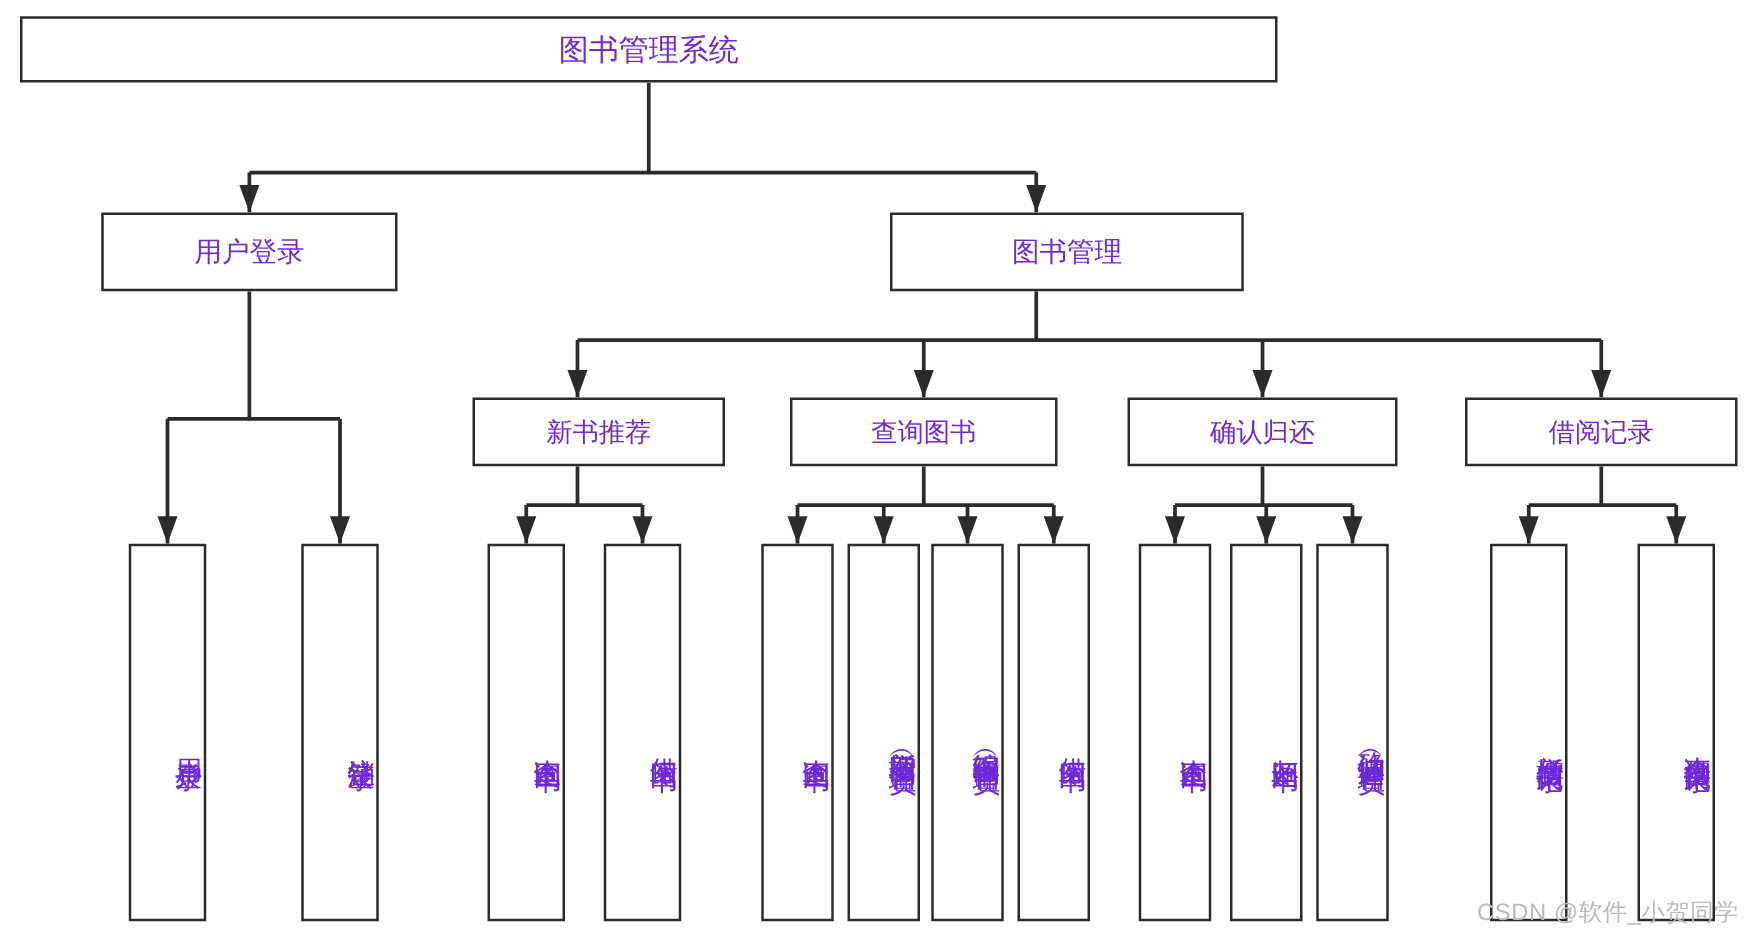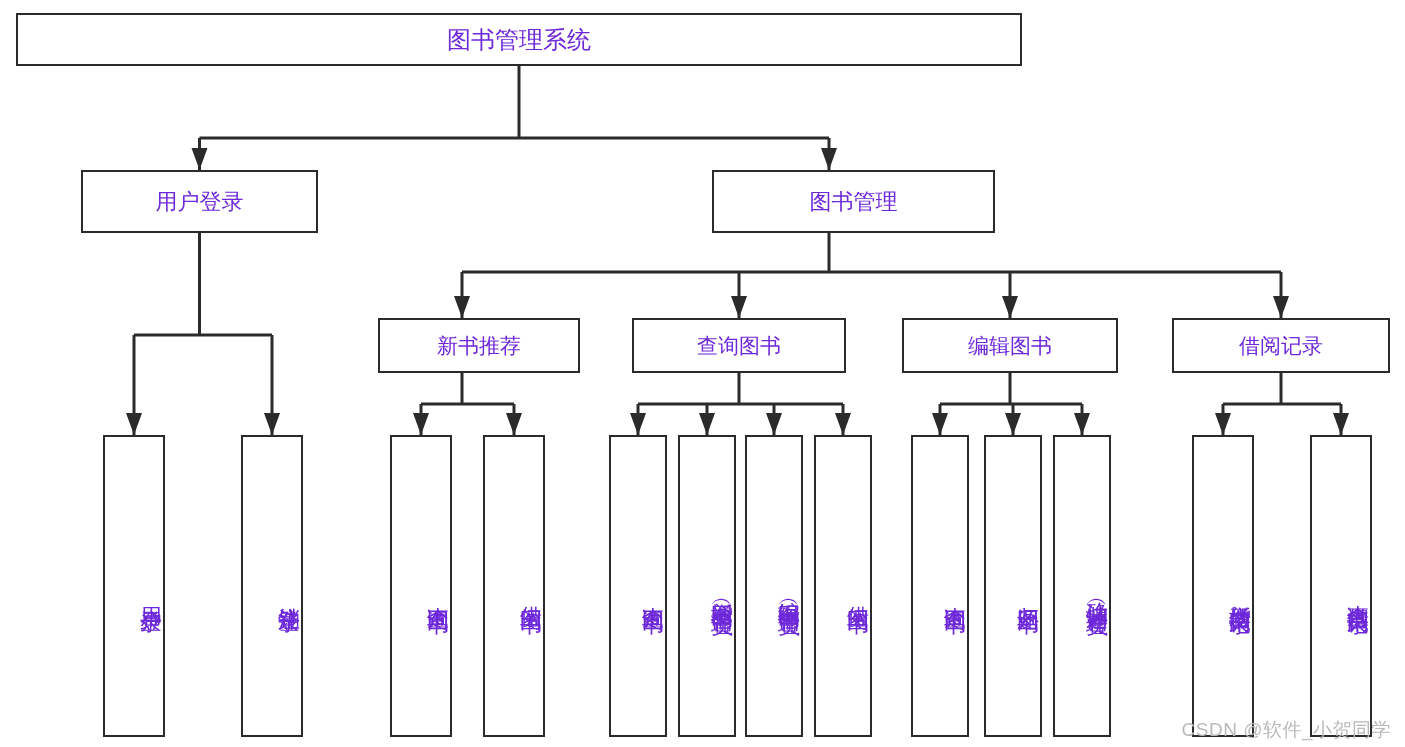--- a/index.html
+++ b/index.html
@@ -119,21 +119,21 @@
       <div class="node level-1" style="left: 712px; top: 170px; width: 283px; height: 63px; border-color: rgb(43, 43, 43); background: rgb(255, 255, 255);">
         <span class="node-label">图书管理</span>
       </div>
       <div class="node level-2" style="left: 361px; top: 318px; width: 202px; height: 55px; border-color: rgb(43, 43, 43); background: rgb(255, 255, 255); margin-left: 17px;">
         <span class="node-label">新书推荐</span>
       </div>
       <div class="node level-2" style="left: 632px; top: 318px; width: 214px; height: 55px; border-color: rgb(43, 43, 43); background: rgb(255, 255, 255);">
         <span class="node-label">查询图书</span>
       </div>
       <div class="node level-2" style="left: 902px; top: 318px; width: 216px; height: 55px; border-color: rgb(43, 43, 43); background: rgb(255, 255, 255);">
-        <span class="node-label">编辑图书</span>
+        <span class="node-label">确认归还</span>
       </div>
       <div class="node level-2" style="left: 1172px; top: 318px; width: 218px; height: 55px; border-color: rgb(43, 43, 43); background: rgb(255, 255, 255);">
         <span class="node-label">借阅记录</span>
       </div>
       <div class="node level-3 leaf" style="left: 103px; top: 435px; width: 62px; height: 302px; border-color: rgb(43, 43, 43); background: rgb(255, 255, 255);">
         <span class="node-label">用户登录</span>
       </div>
       <div class="node level-3 leaf" style="left: 241px; top: 435px; width: 62px; height: 302px; border-color: rgb(43, 43, 43); background: rgb(255, 255, 255);">
         <span class="node-label">注销登录</span>
       </div>

